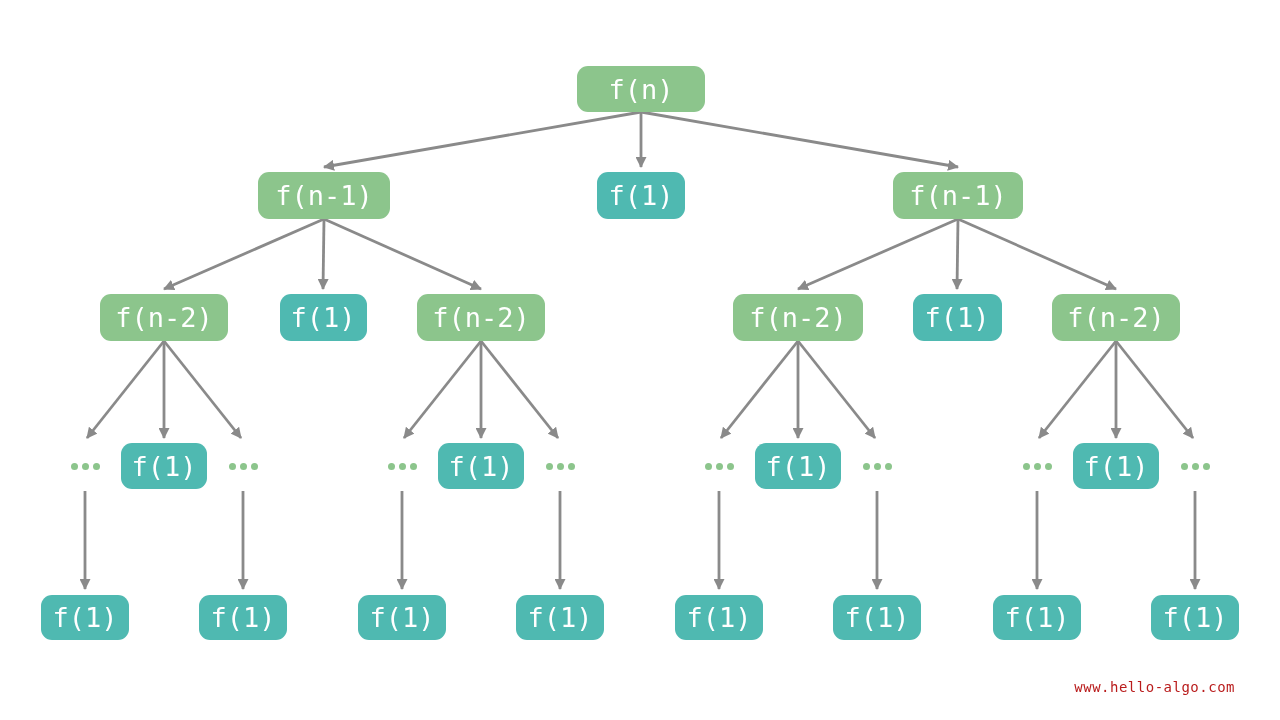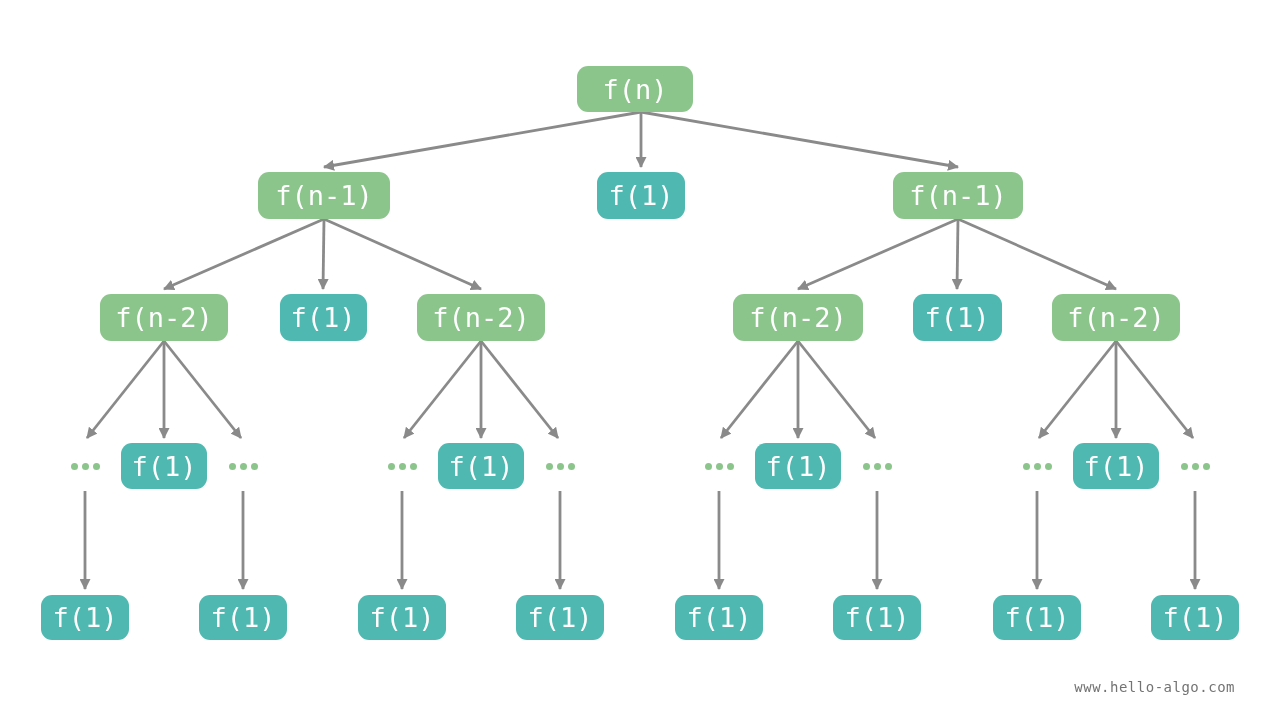--- a/index.html
+++ b/index.html
@@ -73,21 +73,21 @@
       <line x1="243" y1="491" x2="243" y2="589" stroke="#8A8A8A" stroke-width="2.8" marker-end="url(#arrowhead)"></line>
       <line x1="402" y1="491" x2="402" y2="589" stroke="#8A8A8A" stroke-width="2.8" marker-end="url(#arrowhead)"></line>
       <line x1="560" y1="491" x2="560" y2="589" stroke="#8A8A8A" stroke-width="2.8" marker-end="url(#arrowhead)"></line>
       <line x1="719" y1="491" x2="719" y2="589" stroke="#8A8A8A" stroke-width="2.8" marker-end="url(#arrowhead)"></line>
       <line x1="877" y1="491" x2="877" y2="589" stroke="#8A8A8A" stroke-width="2.8" marker-end="url(#arrowhead)"></line>
       <line x1="1037" y1="491" x2="1037" y2="589" stroke="#8A8A8A" stroke-width="2.8" marker-end="url(#arrowhead)"></line>
       <line x1="1195" y1="491" x2="1195" y2="589" stroke="#8A8A8A" stroke-width="2.8" marker-end="url(#arrowhead)"></line>
     </svg>
 
   <div>
-      <div class="node" style="left: 577px; top: 66px; width: 116px; height: 46px; background: rgb(140, 197, 140); color: rgb(255, 255, 255);">f(n)</div>
+      <div class="node" style="left: 577px; top: 66px; width: 128px; height: 46px; background: rgb(140, 197, 140); color: rgb(255, 255, 255);">f(n)</div>
       <div class="node" style="left: 258px; top: 171.5px; width: 132px; height: 47px; background: rgb(140, 197, 140); color: rgb(255, 255, 255);">f(n-1)</div>
       <div class="node" style="left: 597px; top: 171.5px; width: 88px; height: 47px; background: rgb(79, 185, 177); color: rgb(255, 255, 255);">f(1)</div>
       <div class="node" style="left: 893px; top: 171.5px; width: 130px; height: 47px; background: rgb(140, 197, 140); color: rgb(255, 255, 255);">f(n-1)</div>
       <div class="node" style="left: 100px; top: 293.5px; width: 128px; height: 47px; background: rgb(140, 197, 140); color: rgb(255, 255, 255);">f(n-2)</div>
       <div class="node" style="left: 279.5px; top: 293.5px; width: 87px; height: 47px; background: rgb(79, 185, 177); color: rgb(255, 255, 255);">f(1)</div>
       <div class="node" style="left: 417px; top: 293.5px; width: 128px; height: 47px; background: rgb(140, 197, 140); color: rgb(255, 255, 255);">f(n-2)</div>
       <div class="node" style="left: 733px; top: 293.5px; width: 130px; height: 47px; background: rgb(140, 197, 140); color: rgb(255, 255, 255);">f(n-2)</div>
       <div class="node" style="left: 912.5px; top: 293.5px; width: 89px; height: 47px; background: rgb(79, 185, 177); color: rgb(255, 255, 255);">f(1)</div>
       <div class="node" style="left: 1052px; top: 293.5px; width: 128px; height: 47px; background: rgb(140, 197, 140); color: rgb(255, 255, 255);">f(n-2)</div>
       <div class="dots" style="left: 70.5px; top: 462.5px;">
@@ -137,15 +137,15 @@
       <div class="node" style="left: 41px; top: 594.5px; width: 88px; height: 45px; background: rgb(79, 185, 177); color: rgb(255, 255, 255);">f(1)</div>
       <div class="node" style="left: 199px; top: 594.5px; width: 88px; height: 45px; background: rgb(79, 185, 177); color: rgb(255, 255, 255);">f(1)</div>
       <div class="node" style="left: 358px; top: 594.5px; width: 88px; height: 45px; background: rgb(79, 185, 177); color: rgb(255, 255, 255);">f(1)</div>
       <div class="node" style="left: 516px; top: 594.5px; width: 88px; height: 45px; background: rgb(79, 185, 177); color: rgb(255, 255, 255);">f(1)</div>
       <div class="node" style="left: 675px; top: 594.5px; width: 88px; height: 45px; background: rgb(79, 185, 177); color: rgb(255, 255, 255);">f(1)</div>
       <div class="node" style="left: 833px; top: 594.5px; width: 88px; height: 45px; background: rgb(79, 185, 177); color: rgb(255, 255, 255);">f(1)</div>
       <div class="node" style="left: 993px; top: 594.5px; width: 88px; height: 45px; background: rgb(79, 185, 177); color: rgb(255, 255, 255);">f(1)</div>
       <div class="node" style="left: 1151px; top: 594.5px; width: 88px; height: 45px; background: rgb(79, 185, 177); color: rgb(255, 255, 255);">f(1)</div>
     </div>
 
-  <div class="watermark" style="color: #737373;">www.hello-algo.com</div>
+  <div class="watermark" style="color: #b91c1c;">www.hello-algo.com</div>
 
 </div>
 
 </body></html>

